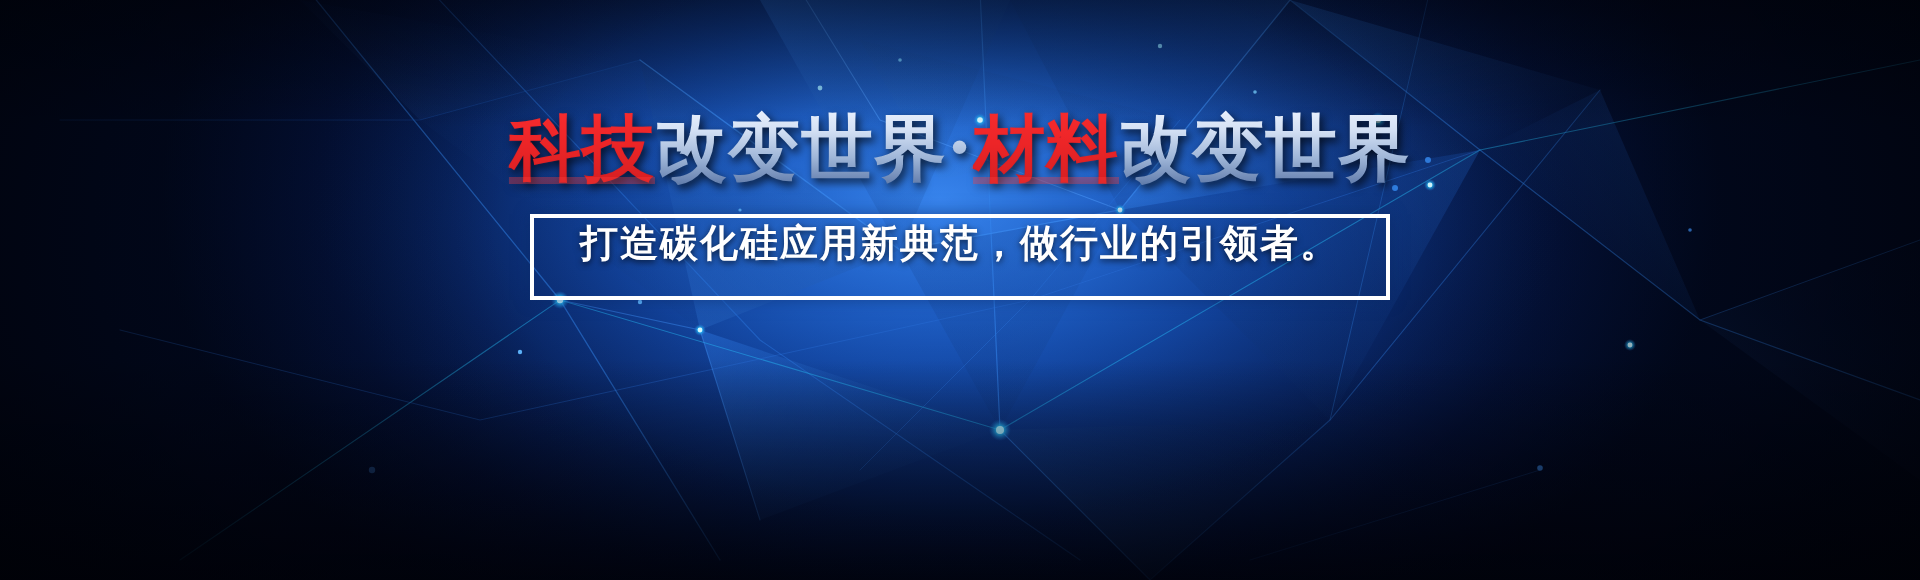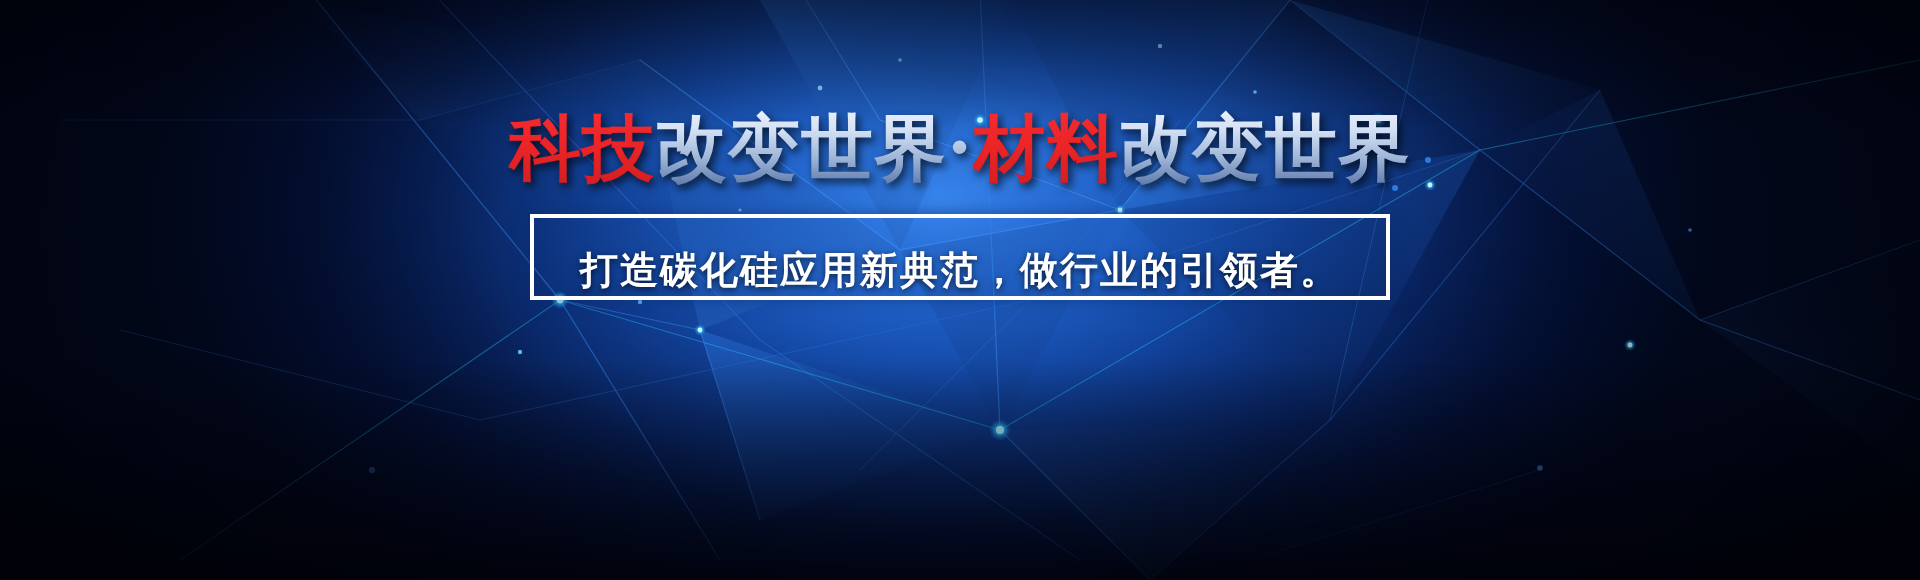--- a/index.html
+++ b/index.html
@@ -45,20 +45,21 @@
     white-space:nowrap;
     margin:0;
     filter:drop-shadow(3px 4px 4px rgba(0,0,0,0.75));
   }
   .hl-red{
     color:#e1191d;
     background:linear-gradient(180deg,#f4262a 0%,#e3191d 45%,#b90f13 100%);
     -webkit-background-clip:text; background-clip:text;
     -webkit-text-fill-color:transparent;
     text-shadow:0 0 1px rgba(255,60,60,0.35);
+    text-decoration:underline;
   }
   .hl-silver{
     background:linear-gradient(180deg,#eef4ff 0%,#d3e0f4 30%,#9fb6d8 62%,#6d87b4 88%,#53709e 100%);
     -webkit-background-clip:text; background-clip:text;
     -webkit-text-fill-color:transparent;
   }
 
   .subtitle{
     margin:26px 0 0 0;
     font-size:27px;
@@ -68,21 +69,21 @@
     white-space:nowrap;
     text-shadow:0 1px 4px rgba(0,0,0,0.8);
   }
 
   .slogan-box{
     margin-top:30px;
     width:860px;
     height:86px;
     border:4px solid #ffffff;
     box-sizing:border-box;
-    display:flex; align-items:flex-end; justify-content:center;
+    display:flex; align-items:flex-start; justify-content:center;
     box-shadow:0 0 14px rgba(10,40,100,0.55);
   }
   .slogan-text{
     font-size:38px;
     font-weight:bold;
     color:#ffffff;
     letter-spacing:2px;
     white-space:nowrap;
     text-shadow:0 2px 6px rgba(0,0,0,0.7);
   }

